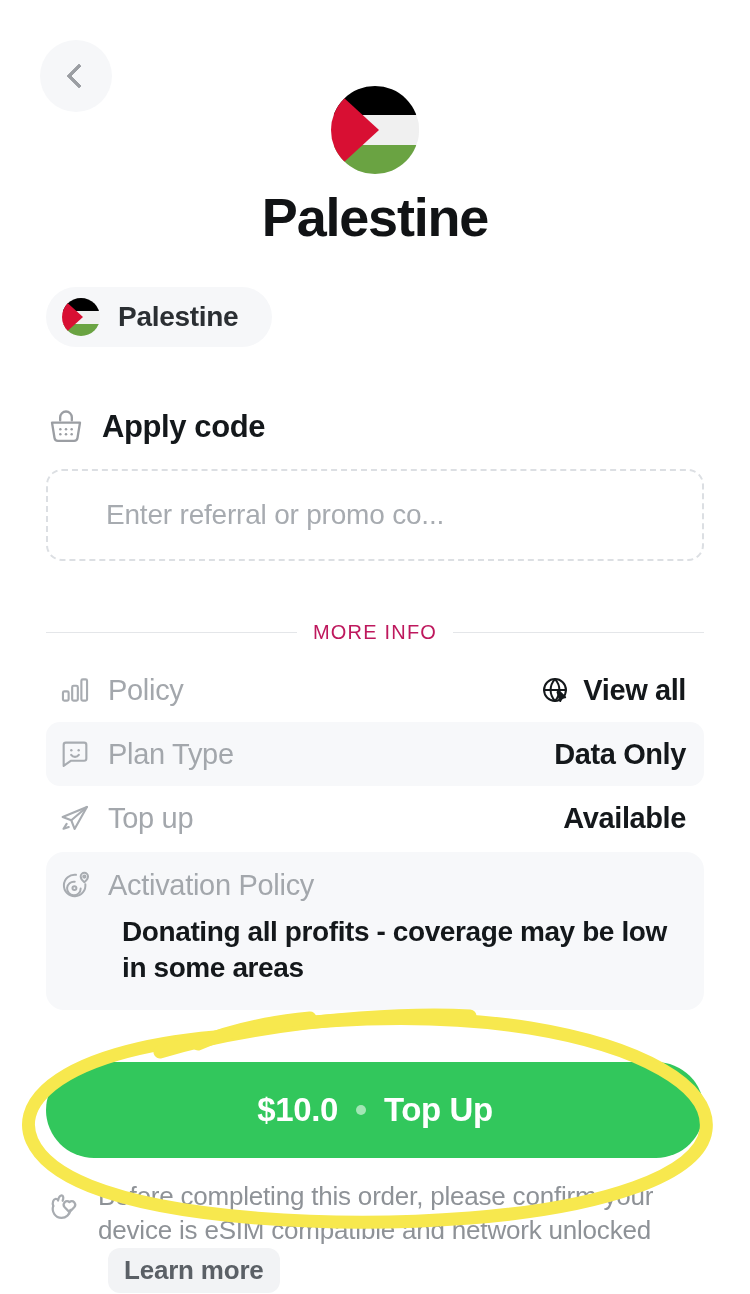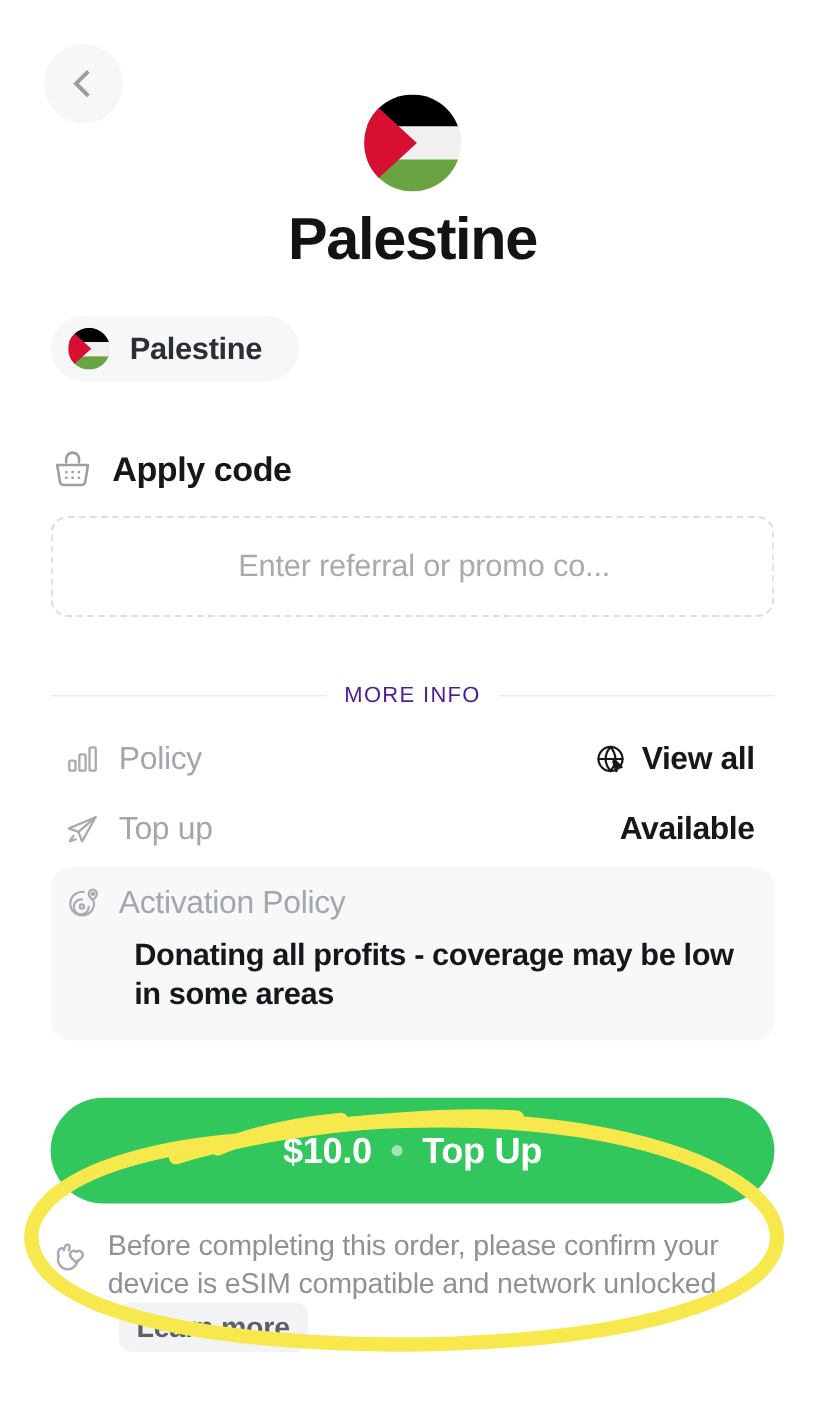--- a/index.html
+++ b/index.html
@@ -111,21 +111,20 @@
     color: #14181b;
     letter-spacing: -0.4px;
   }
   .promo-box {
     margin: 22px 46px 0 46px;
     height: 92px;
     border: 2px dashed #dcdfe3;
     border-radius: 16px;
     display: flex; align-items: center;
     padding: 0 14px 0 58px;
-    flex-direction: column;
   }
   .promo-input {
     flex: 1;
     border: none; outline: none; background: transparent;
     font-family: inherit;
     font-size: 28px;
     color: #2b2f33;
     letter-spacing: -0.2px;
     padding: 0;
   }
@@ -144,21 +143,21 @@
   }
 
   
   .divider {
     margin: 60px 46px 0 46px;
     display: flex; align-items: center; gap: 16px;
   }
   .divider .line { flex: 1; height: 1px; background: #e4e6e9; }
   .divider .lbl {
     font-size: 20px;
-    color: #4c1d95;
+    color: #be185d;
     letter-spacing: 1.2px;
     font-weight: 400;
   }
 
   
   .info-list { margin: 14px 46px 0 46px; }
   .info-row {
     display: flex; align-items: center;
     min-height: 64px;
     border-radius: 14px;
@@ -331,20 +330,36 @@
           <path d="M20.2 12a8.2 8.2 0 1 1-8.2-8.2A8.2 8.2 0 0 1 20.2 12z"></path>
           <path d="M3.8 12h16.4"></path>
           <path d="M12 3.8c2.2 2.4 3.3 5.2 3.3 8.2s-1.1 5.8-3.3 8.2c-2.2-2.4-3.3-5.2-3.3-8.2S9.8 6.2 12 3.8z"></path>
           <path d="M14.6 12.6l5 4.9-2.6.4-1.1 2.4-2-6.6z" fill="#14181b"></path>
         </svg>
       </span>
       <span>View all</span>
     </div>
   </div>
 
+  <div class="info-row shaded">
+    <div class="info-left">
+      <span>
+        <svg class="ico" width="34" height="34" viewBox="0 0 24 24" fill="none" stroke="#a8acb1" stroke-width="1.5" stroke-linecap="round" stroke-linejoin="round">
+          <path d="M4 5.6a1.6 1.6 0 0 1 1.6-1.6h12.8A1.6 1.6 0 0 1 20 5.6v9.6a1.6 1.6 0 0 1-1.6 1.6H9l-5 3.6V5.6z"></path>
+          <circle cx="9.4" cy="9.4" r=".85" fill="#a8acb1" stroke="none"></circle>
+          <circle cx="14.6" cy="9.4" r=".85" fill="#a8acb1" stroke="none"></circle>
+          <path d="M9.3 12.6a3.3 3.3 0 0 0 5.4 0"></path>
+        </svg>
+      </span>
+      <span class="info-label">Plan Type</span>
+    </div>
+    <div class="info-value">
+      <span>Data Only</span>
+    </div>
+  </div>
 
   <div class="info-row">
     <div class="info-left">
       <span>
         <svg class="ico" width="34" height="34" viewBox="0 0 24 24" fill="none" stroke="#a8acb1" stroke-width="1.5" stroke-linecap="round" stroke-linejoin="round">
           <path d="M20.4 4.2L3.3 11.3l6.1 2.3 2.3 6.1z"></path>
           <path d="M20.4 4.2L9.4 13.6"></path>
           <path d="M6.1 16.2l-2.2 3.4 3.7-1.2"></path>
         </svg>
       </span>

